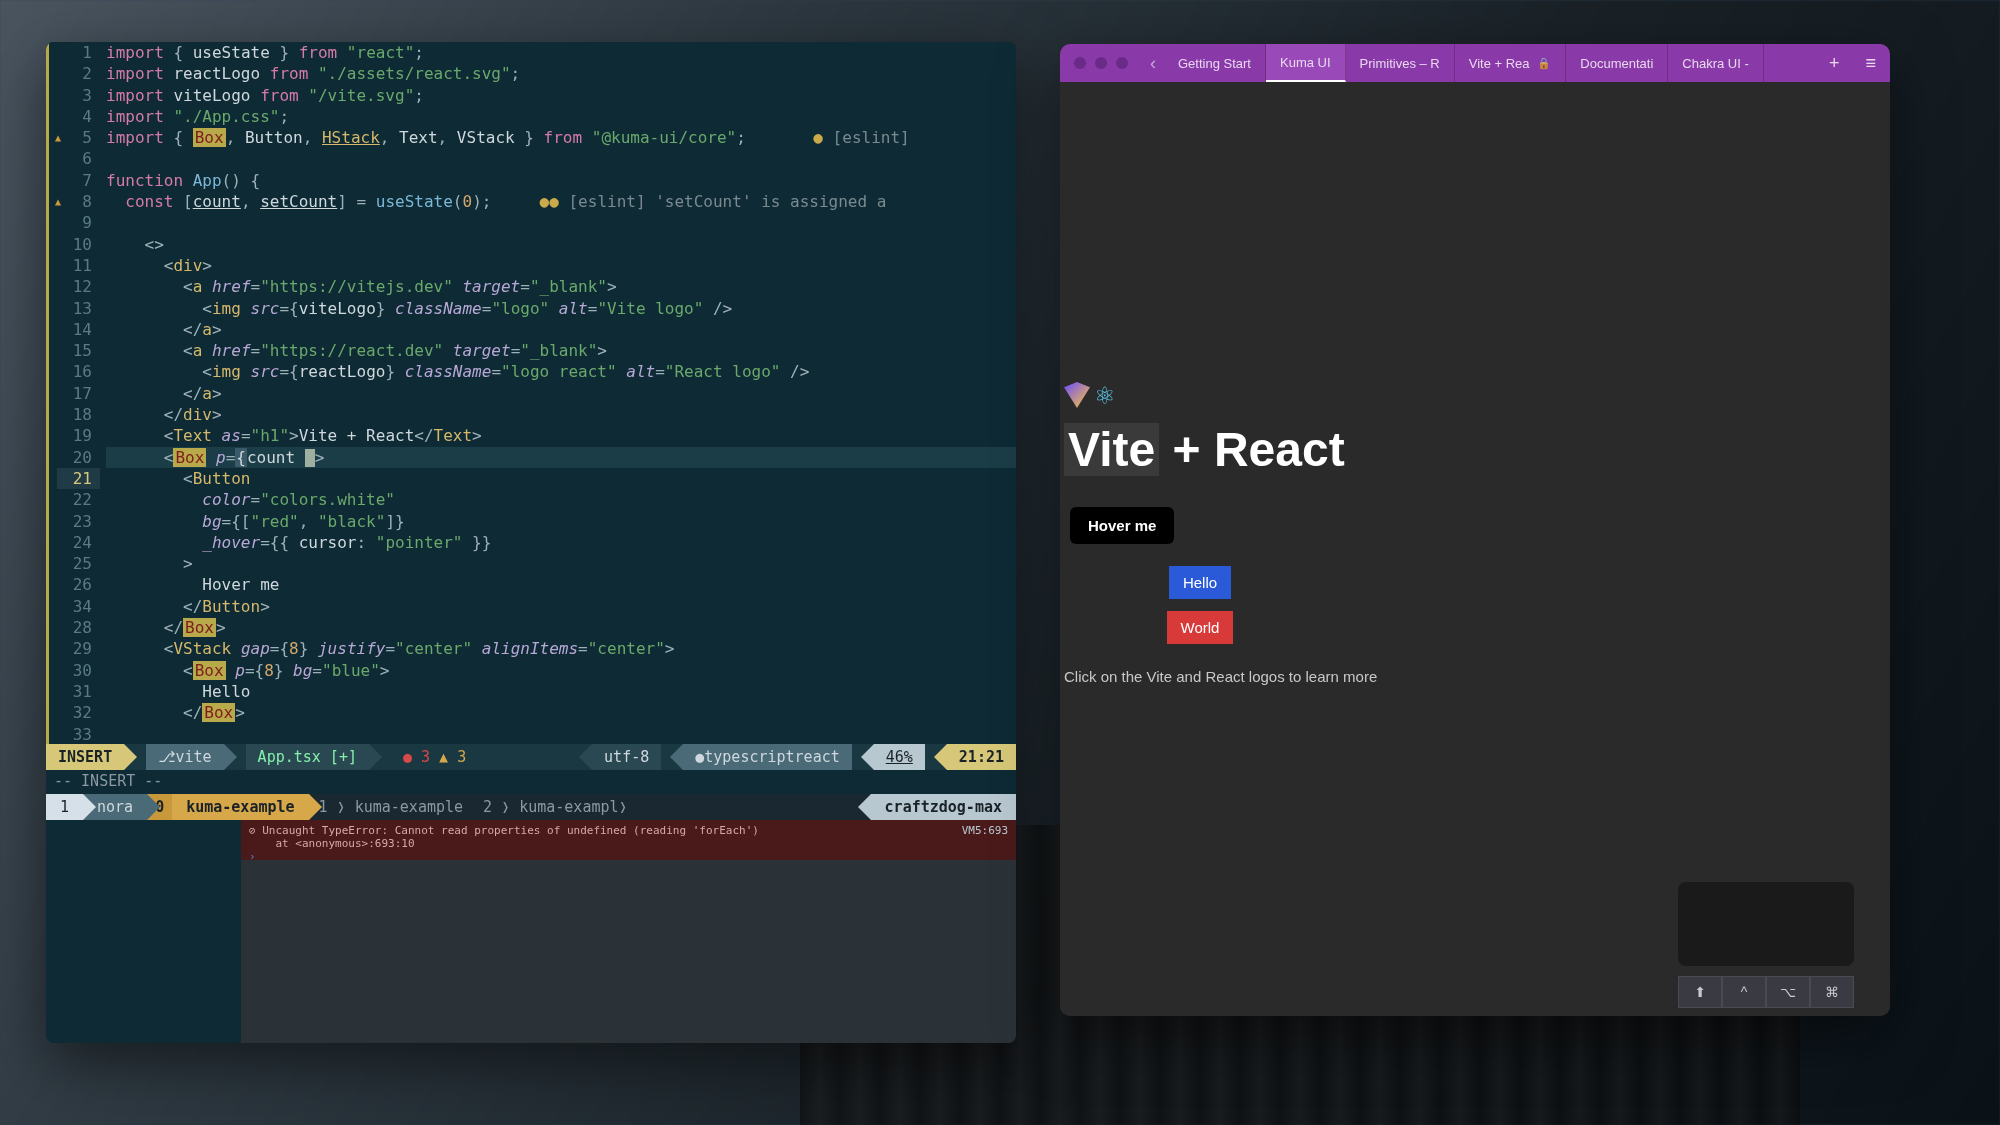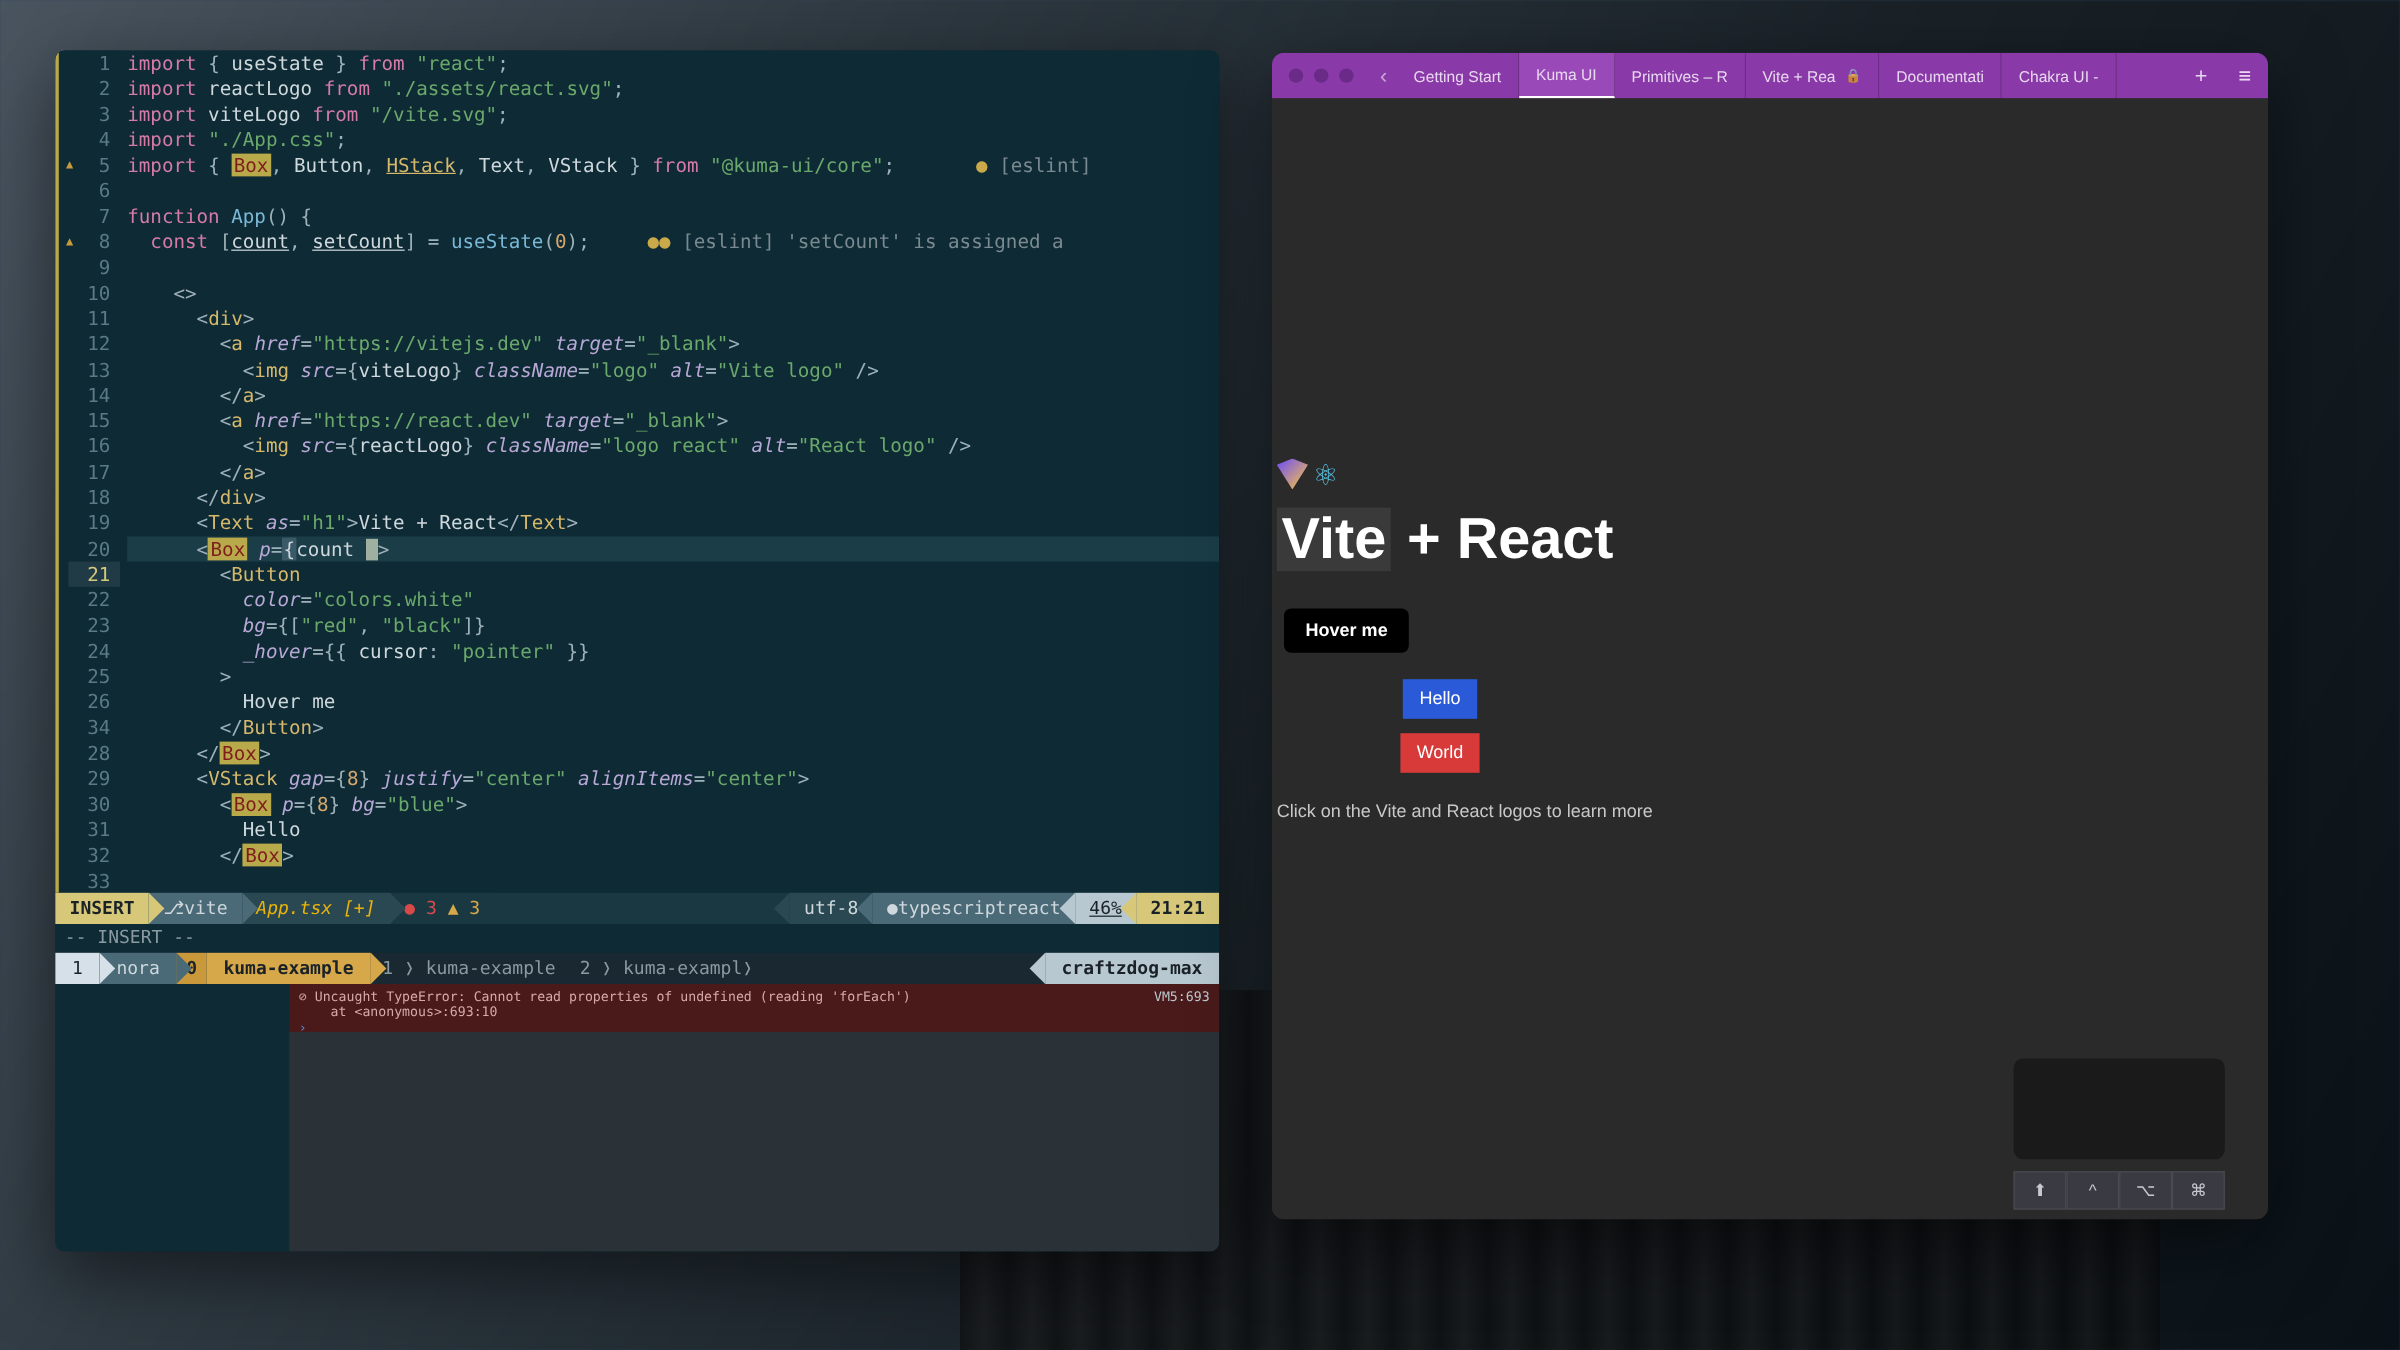--- a/index.html
+++ b/index.html
@@ -95,25 +95,26 @@
 
 .statusbar {
   position: absolute;
   left: 0; right: 0; top: 702px;
   height: 26px;
   background: #1a3842;
   display: flex;
   align-items: flex-start;
   font-family: monospace;
   font-size: 15px;
+  gap: 22px;
 }
 .status-seg { height: 26px; display: flex; align-items: center; padding: 0 12px; position: relative; }
 .seg-insert { background: #d6c878; color: #1a2228; font-weight: bold; }
 .seg-main { background: #4a6a78; color: #cfd8dc; }
-.seg-file { background: #2a4852; color: #eab308; font-style: italic; }
+.seg-file { background: #2a4852; color: #86efac; }
 .seg-diag { background: #1a3842; color: #cfd8dc; }
 .seg-enc { background: #2a4852; color: #cfd8dc; }
 .seg-lang { background: #4a6a78; color: #cfd8dc; }
 .seg-pct { background: #b8c8d0; color: #1a2228; text-decoration: underline; }
 .seg-pos { background: #d6c878; color: #1a2228; font-weight: bold; }
 .seg-arrow::after {
   content: '';
   position: absolute;
   right: -13px; top: 0;
   border-left: 13px solid;

